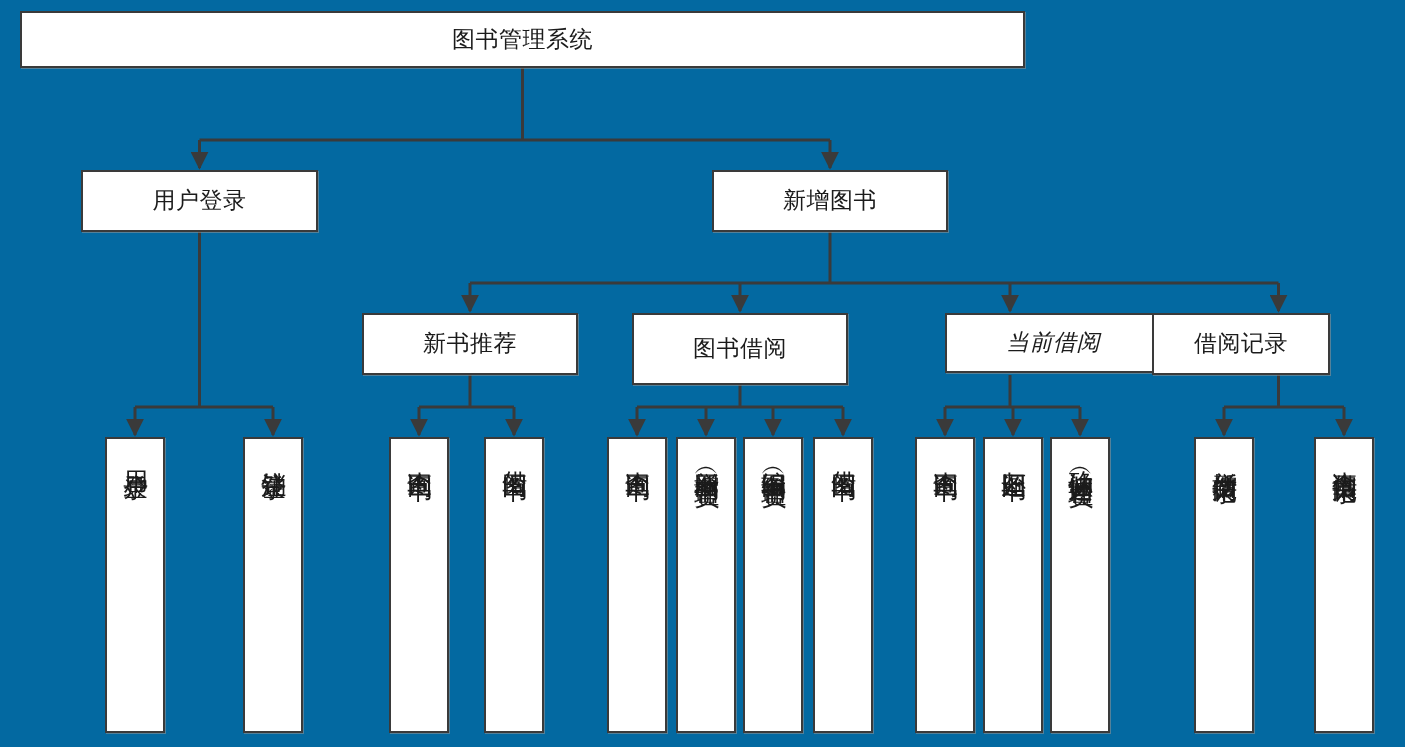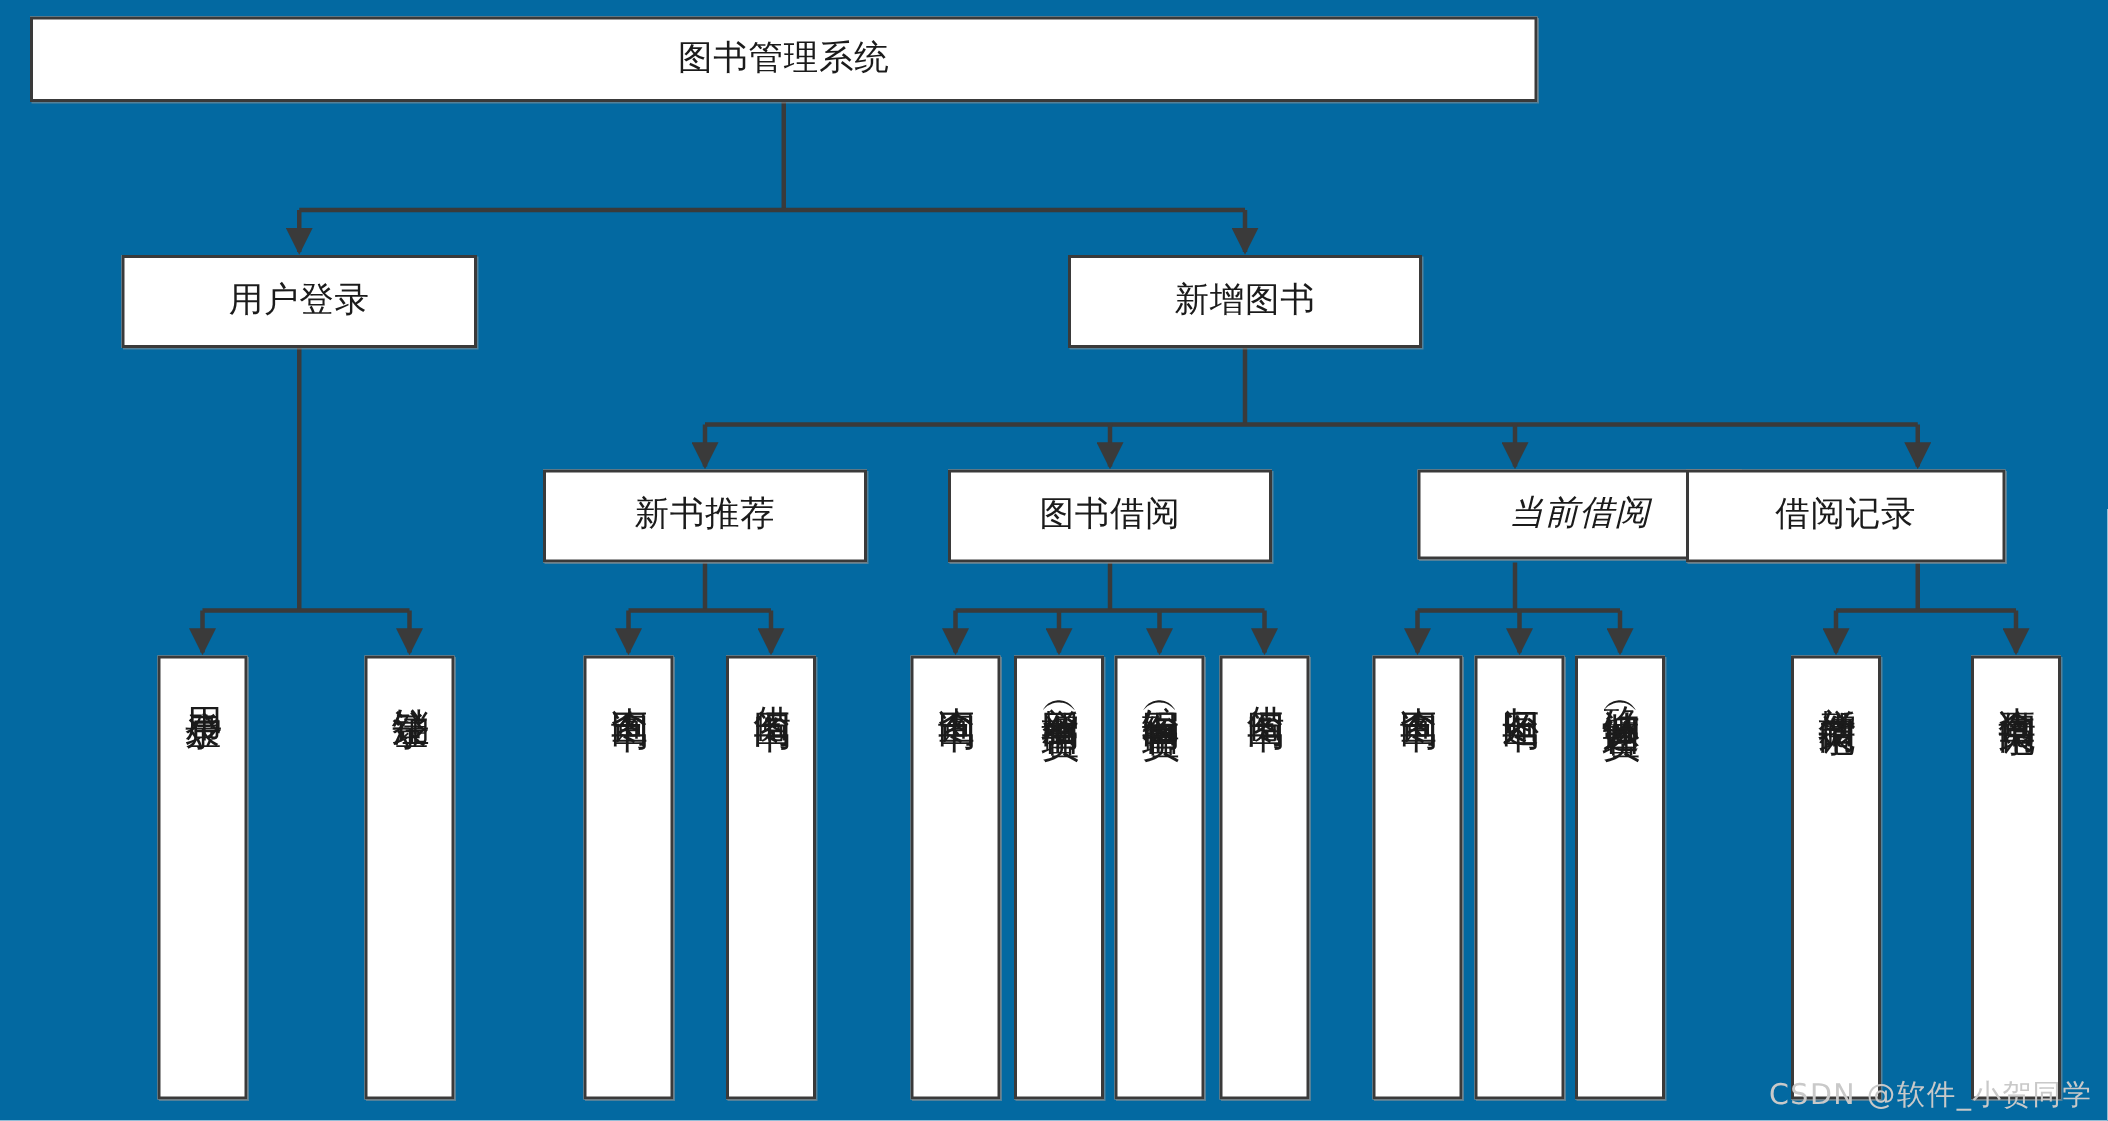--- a/index.html
+++ b/index.html
@@ -125,27 +125,27 @@
       </div>
       <div class="node horizontal" style="left: 81px; top: 170px; width: 237px; height: 62px;">
         <span class="label">用户登录</span>
       </div>
       <div class="node horizontal" style="left: 712px; top: 170px; width: 236px; height: 62px;">
         <span class="label">新增图书</span>
       </div>
       <div class="node horizontal" style="left: 362px; top: 313px; width: 216px; height: 62px;">
         <span class="label">新书推荐</span>
       </div>
-      <div class="node horizontal" style="left: 632px; top: 313px; width: 216px; height: 62px; align-items: center;">
+      <div class="node horizontal" style="left: 632px; top: 313px; width: 216px; height: 72px; align-items: center;">
         <span class="label">图书借阅</span>
       </div>
       <div class="node horizontal" style="left: 945px; top: 313px; width: 216px; height: 60px; font-style: italic;">
         <span class="label">当前借阅</span>
       </div>
-      <div class="node horizontal" style="left: 1124px; top: 313px; width: 213px; height: 62px;">
+      <div class="node horizontal" style="left: 1152px; top: 313px; width: 178px; height: 62px;">
         <span class="label">借阅记录</span>
       </div>
       <div class="node vertical" style="left: 105px; top: 437px; width: 60px; height: 296px;">
         <span class="label">用户登录</span>
       </div>
       <div class="node vertical" style="left: 243px; top: 437px; width: 60px; height: 296px;">
         <span class="label">注销登录</span>
       </div>
       <div class="node vertical" style="left: 389px; top: 437px; width: 60px; height: 296px;">
         <span class="label">查询图书</span>
@@ -175,14 +175,13 @@
         <span class="label">确认归还（管理员）</span>
       </div>
       <div class="node vertical" style="left: 1194px; top: 437px; width: 60px; height: 296px;">
         <span class="label">新增借阅记录</span>
       </div>
       <div class="node vertical" style="left: 1314px; top: 437px; width: 60px; height: 296px;">
         <span class="label">查询借阅记录</span>
       </div>
     </div>
 
-  <div class="watermark">CSDN @软件_小贺同学</div>
 </div>
 
 </body></html>

